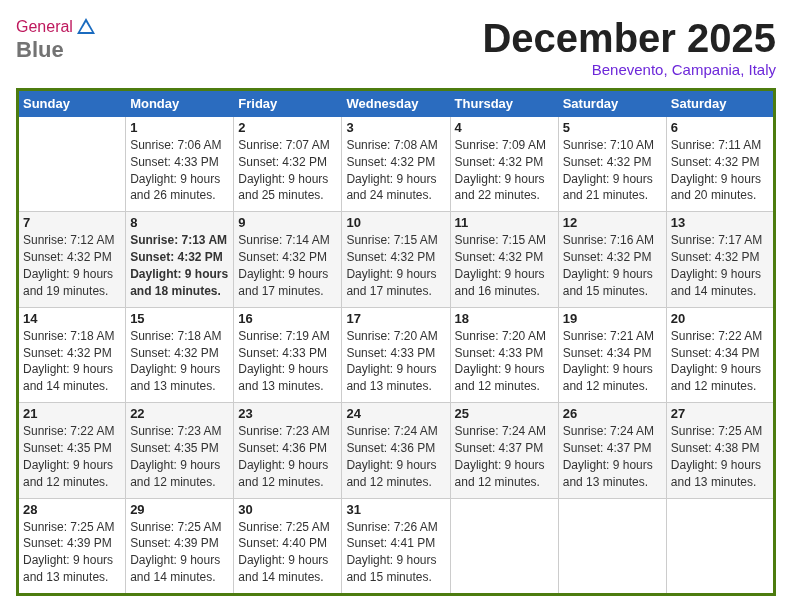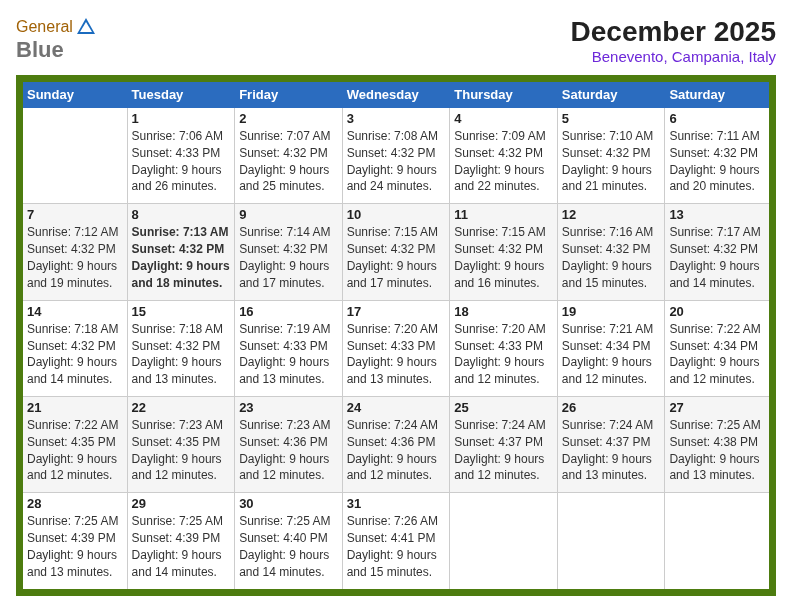--- a/index.html
+++ b/index.html
@@ -20,37 +20,37 @@
     .header {
       display: flex;
       justify-content: space-between;
       align-items: flex-start;
       margin-bottom: 10px;
     }
     .logo {
       display: flex;
       align-items: center;
     }
-    .logo-general { color: #a16207; }
+    .logo-general { color: #be185d; }
     .logo-blue { color: #1a6bbf; }
     .title-block {
       text-align: right;
     }
     .month-title {
-      font-size: 28px;
+      font-size: 40px;
       font-weight: bold;
       color: #222;
     }
     .location-title {
       font-size: 15px;
       color: #6d28d9;
     }
     .calendar {
       flex: 1;
-      border: 7px solid #4d7c0f;
+      border: 3px solid #4d7c0f;
       border-collapse: collapse;
       width: 100%;
       table-layout: fixed;
     }
     .calendar th {
       background: #2b6cbf;
       color: #fff;
       font-size: 13px;
       padding: 5px 4px;
       text-align: left;
@@ -103,21 +103,21 @@
     <div class="title-block">
       <div class="month-title">December 2025</div>
       <div class="location-title">Benevento, Campania, Italy</div>
     </div>
   </div>
 
   <table class="calendar">
     <thead>
       <tr>
         <th>Sunday</th>
-        <th>Tuesday</th>
+        <th>Monday</th>
         <th>Friday</th>
         <th>Wednesday</th>
         <th>Thursday</th>
         <th>Saturday</th>
         <th>Saturday</th>
       </tr>
     </thead>
     <tbody id="calendar-body">
     <tr>
           <td class="empty-cell"></td>

